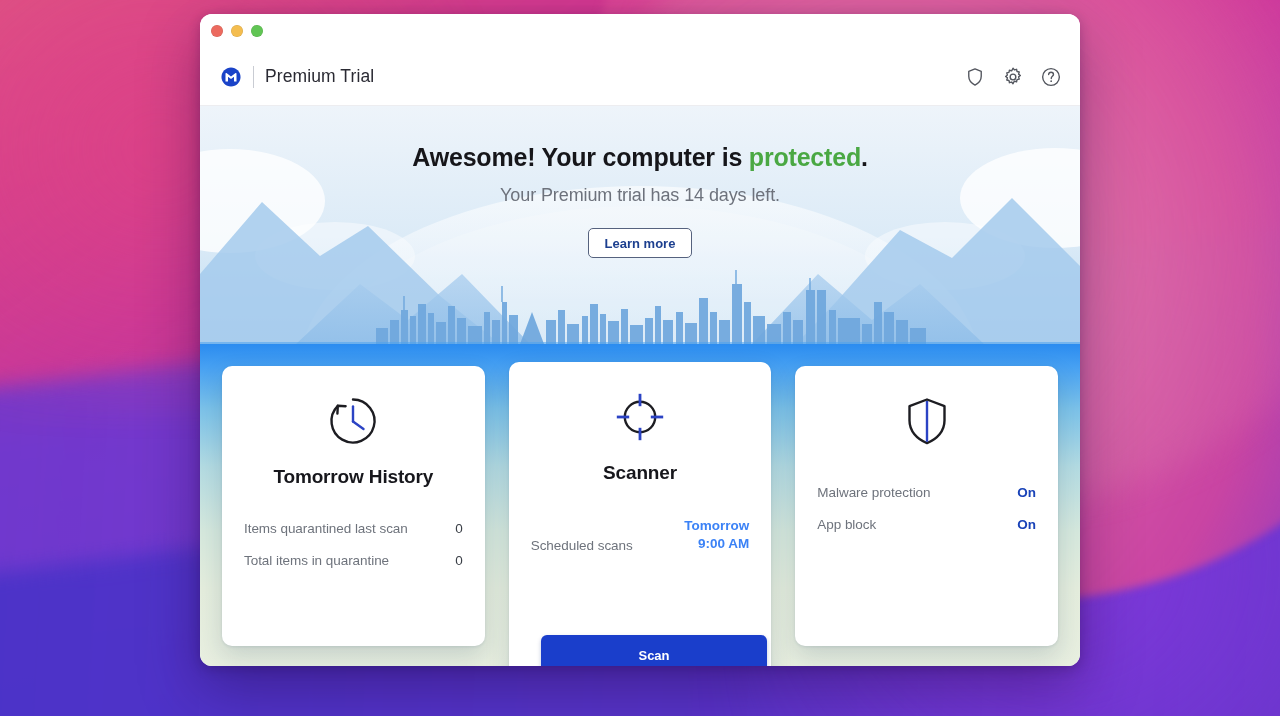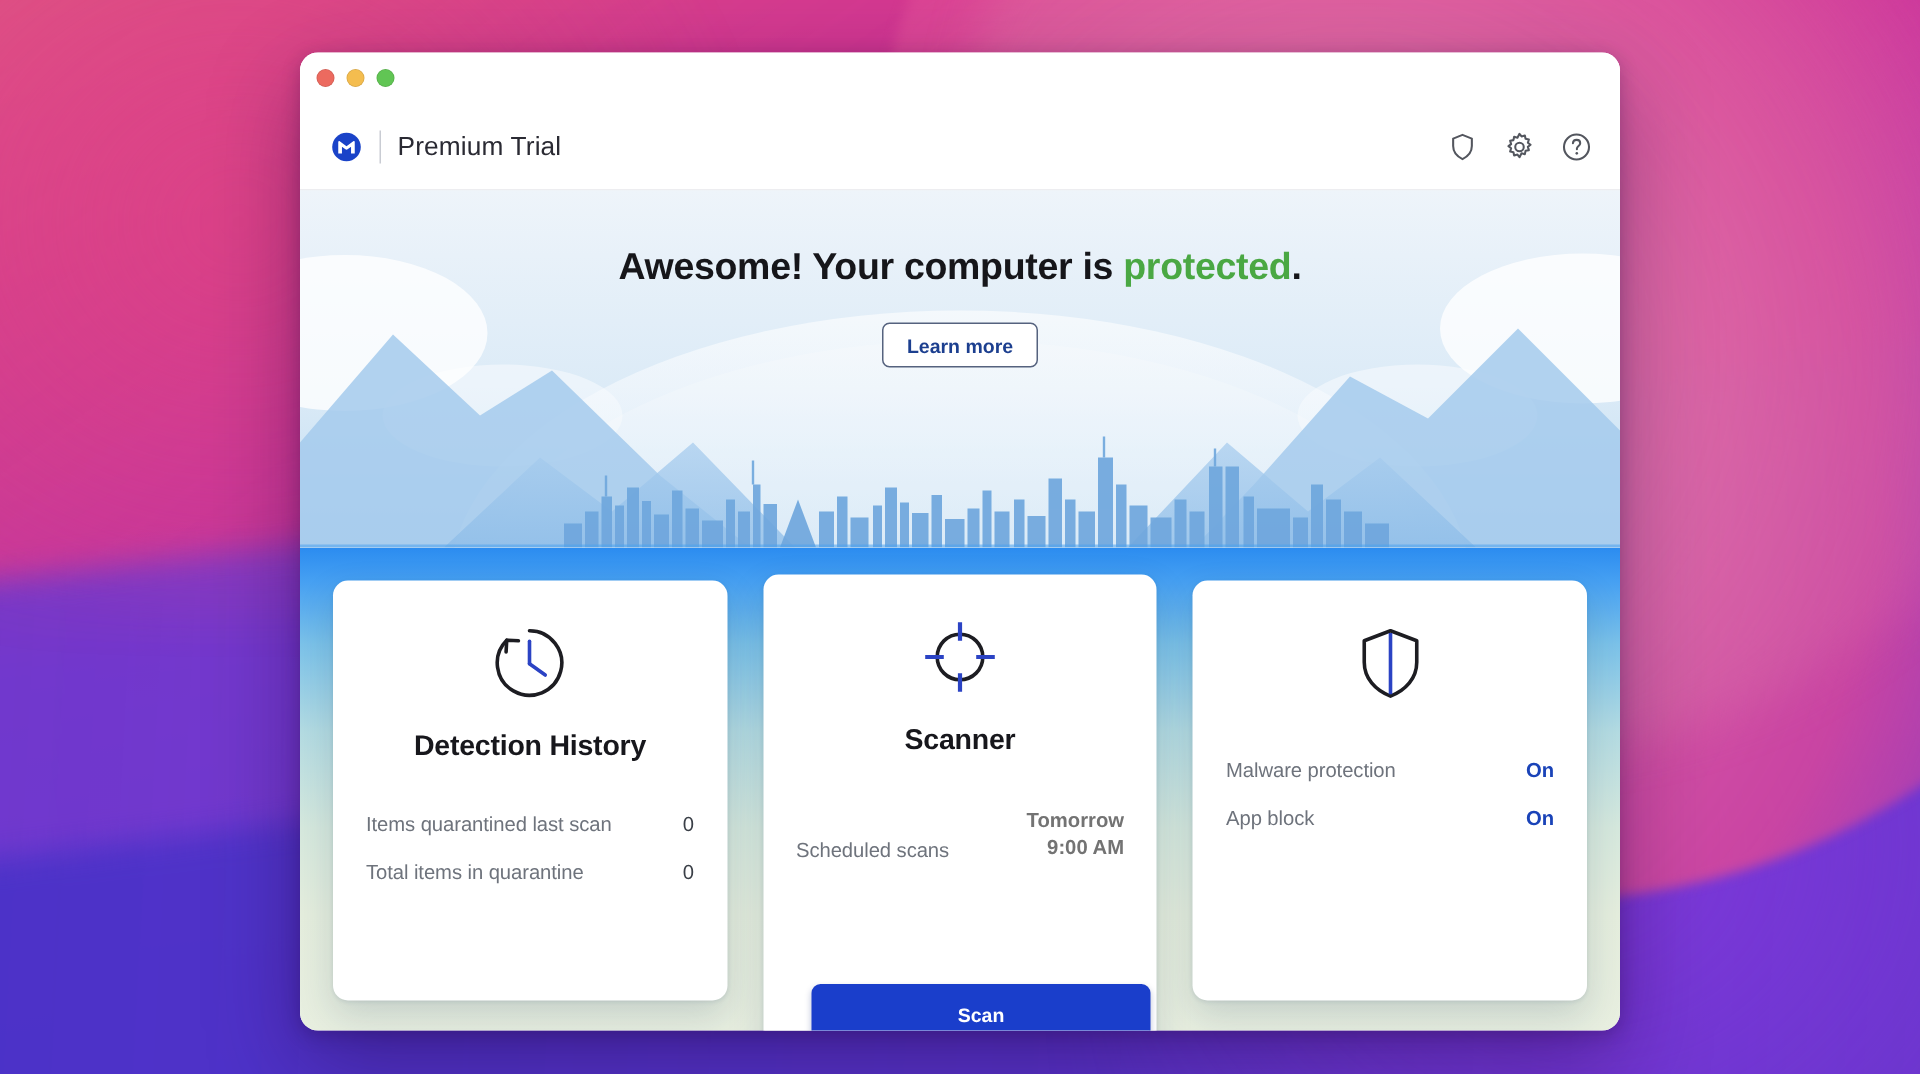--- a/index.html
+++ b/index.html
@@ -62,21 +62,21 @@
   }
   .wp-glowbr {
     position:absolute; right:-160px; bottom:-200px; width:700px; height:640px;
     background:radial-gradient(ellipse at 45% 45%, rgba(150,60,230,.6), rgba(150,60,230,0) 70%);
     filter:blur(24px);
   }
 
   
   #app-window {
     position:absolute;
-    left:200px; top:35px;
+    left:200px; top:14px;
     width:880px; height:652px;
     border-radius:12px;
     overflow:hidden;
     background:#ffffff;
     box-shadow:0 22px 60px rgba(30,0,60,.38), 0 3px 12px rgba(30,0,60,.25);
   }
 
   
   .titlebar {
     height:34px; background:#ffffff;
@@ -183,21 +183,21 @@
   .card-rows { margin-top:33px; }
   .row {
     display:flex; align-items:flex-end; justify-content:space-between;
     padding:0 4px;
     margin-bottom:17px;
     font-size:13.5px;
   }
   .row-label { color:#6e737c; letter-spacing:-.05px; }
   .row-value { color:#3a3f47; font-weight:normal; }
   .row-value.zero { color:#3a3f47; }
-  .row-value.blue { color:#737373; font-weight:bold; text-align:right; line-height:1.35;margin-left:40px; }
+  .row-value.blue { color:#3b82f6; font-weight:bold; text-align:right; line-height:1.35;margin-left:40px; }
   .row-value.on { color:#1a43b8; font-weight:bold; }
   .card-spacer { flex:1; }
   .btn-scan {
     background:#1a3ecb;
     color:#fff;
     font-size:13px; font-weight:bold;
     border:none; border-radius:6px;
     height:41px; width:100%;
     cursor:pointer;
     box-shadow:0 2px 4px rgba(10,30,110,.25);
@@ -351,38 +351,39 @@
         <line x1="302" y1="196" x2="302" y2="180"></line>
         <line x1="536" y1="178" x2="536" y2="164"></line>
         <line x1="610" y1="184" x2="610" y2="172"></line>
       </g>
 
       <rect x="0" y="236" width="880" height="2" fill="#4aa3ef" opacity=".55"></rect>
     </svg>
 
     <div class="hero-content">
       <div class="hero-h1"><span>Awesome! Your computer is </span><span class="ok">protected</span><span>.</span></div>
+      <div class="hero-sub">Your Premium trial has 14 days left.</div>
       <div class="hero-btns">
         <button class="btn-learn">Learn more</button>
       </div>
     </div>
   </div>
 
   <div class="cards-area">
 
     <div class="card">
       <div class="card-icon-wrap">
         <svg width="58" height="58" viewBox="0 0 58 58" fill="none">
           <path d="M29 7.5a21.5 21.5 0 1 1-15.2 6.3" stroke="#1d1d22" stroke-width="2.4" stroke-linecap="round"></path>
           <path d="M13.8 13.8 L13.4 21.6 M13.8 13.8 L21.6 14.2" stroke="#1d1d22" stroke-width="2.4" stroke-linecap="round" stroke-linejoin="round"></path>
           <path d="M29 14.5 L29 29.5" stroke="#2b43c4" stroke-width="2.4" stroke-linecap="round"></path>
           <path d="M29 29.5 L39.5 37" stroke="#2b43c4" stroke-width="2.4" stroke-linecap="round"></path>
         </svg>
       </div>
-      <div class="card-title">Detection History</div>
+      <div class="card-title">Tomorrow History</div>
       <div class="card-rows">
         <div class="row">
           <span class="row-label">Items quarantined last scan</span>
           <span class="row-value zero">0</span>
         </div>
         <div class="row">
           <span class="row-label">Total items in quarantine</span>
           <span class="row-value zero">0</span>
         </div>
       </div>

